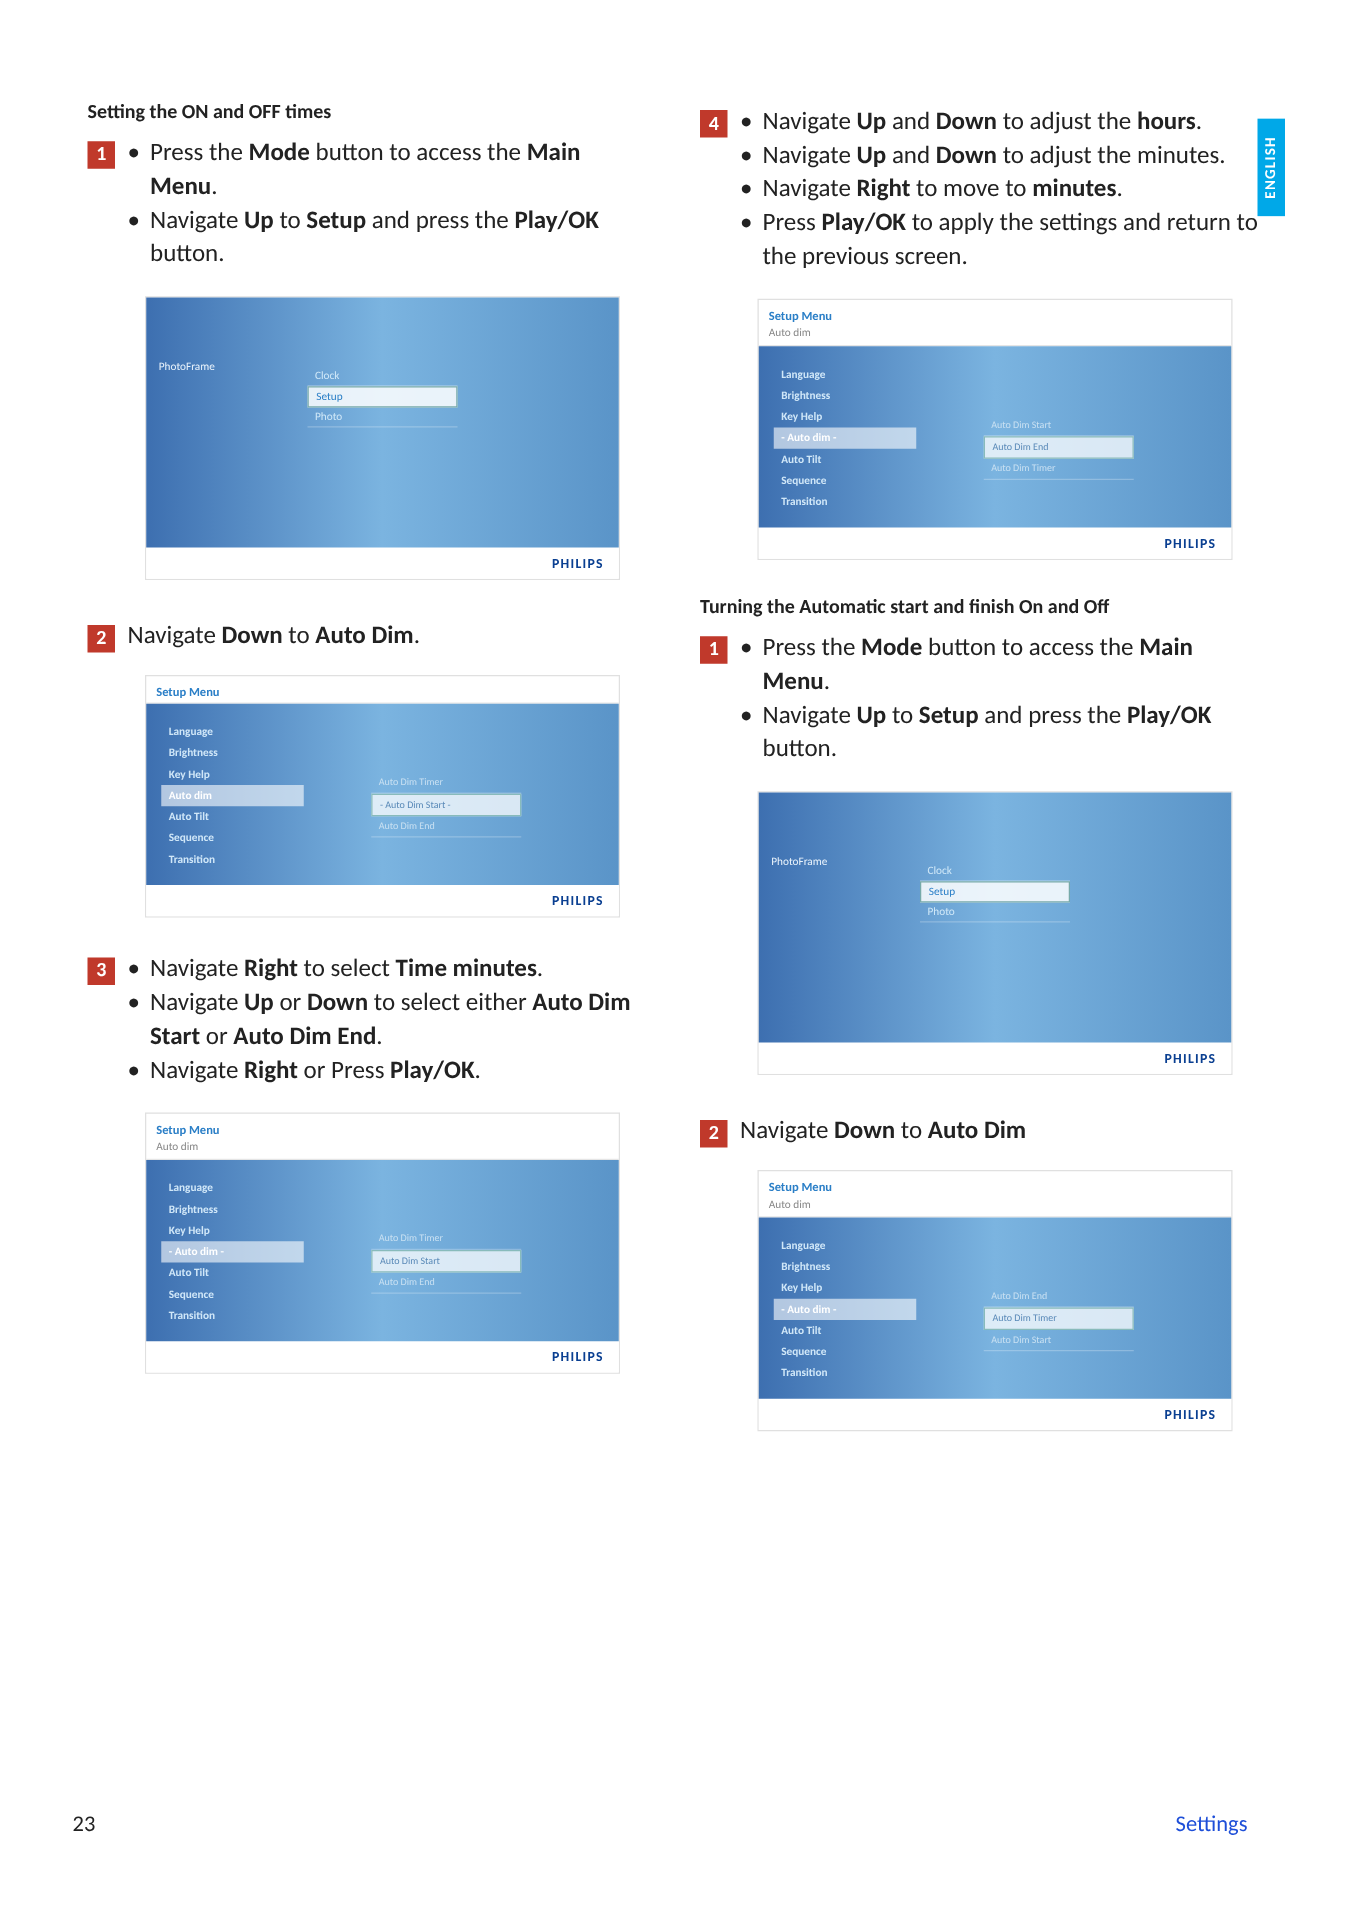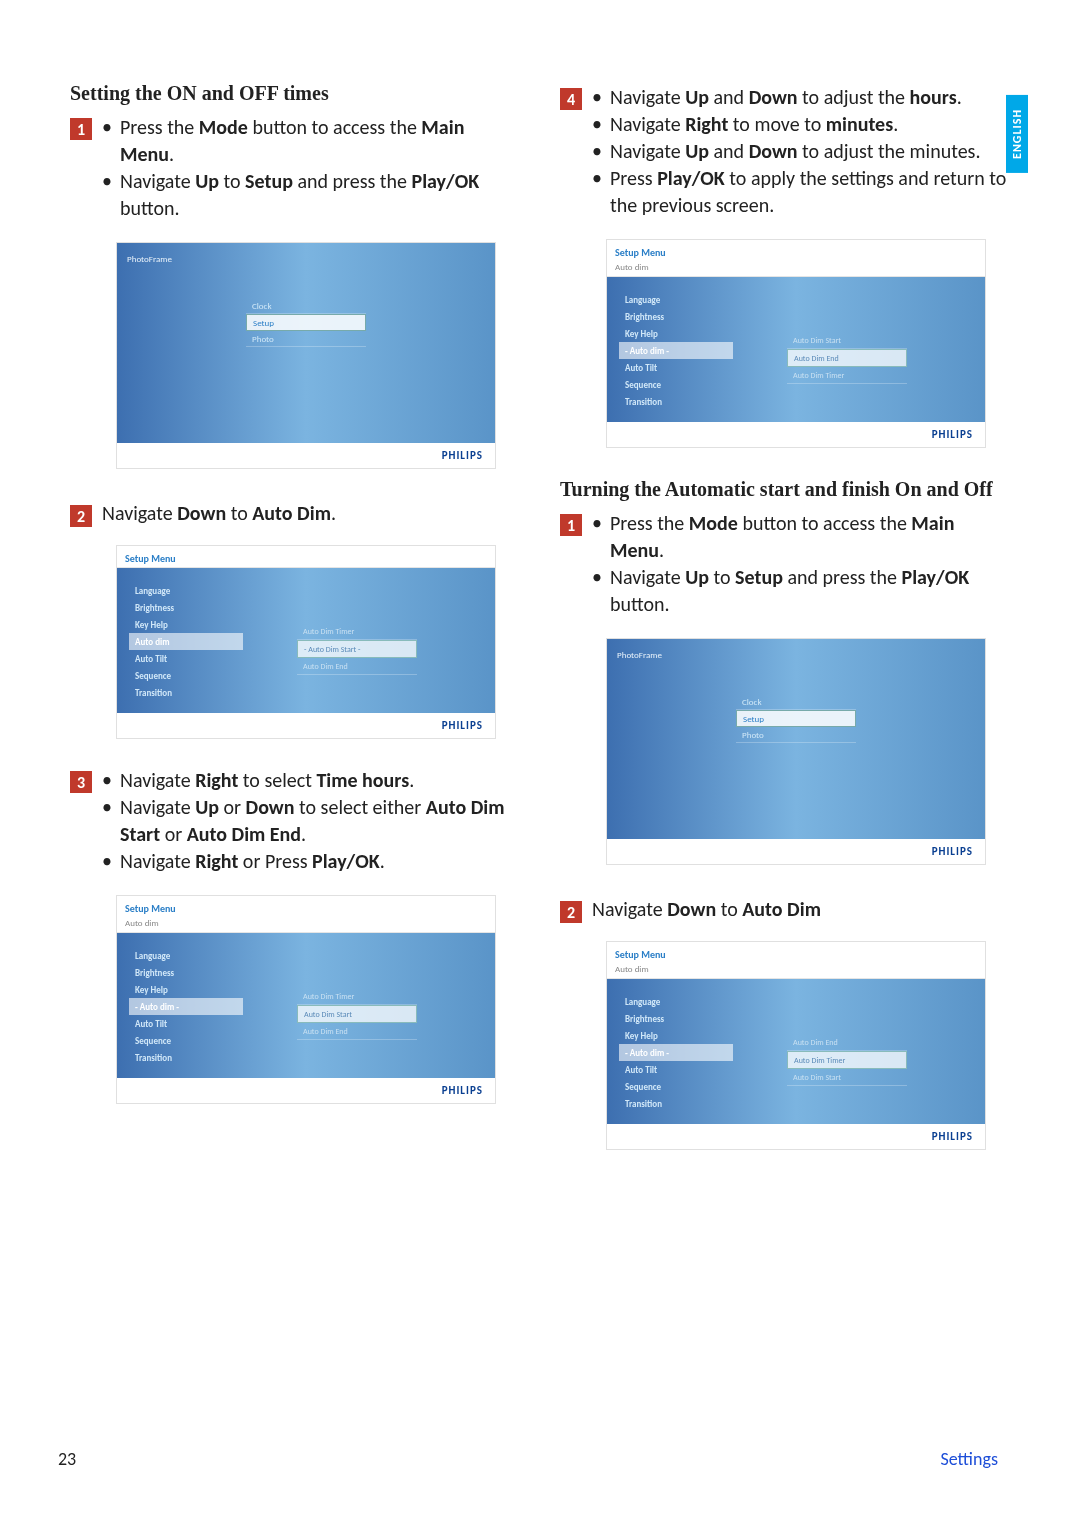--- a/index.html
+++ b/index.html
@@ -28,25 +28,24 @@
     background: #00a8e8;
     color: #fff;
     font-size: 12px;
     letter-spacing: 1px;
     padding: 14px 4px;
     writing-mode: vertical-rl;
     transform: rotate(180deg);
     font-weight: 600;
   }
   .section-title {
-    font-size: 20px;
+    font-size: 16px;
     font-weight: 700;
     margin-bottom: 4px;
     line-height: 1.3;
-    font-family: Liberation Serif, serif;
   }
   .step {
     display: flex;
     align-items: flex-start;
     gap: 10px;
     margin-bottom: 2px;
     margin-top: 4px;
   }
   .step-simple {
     display: flex;
@@ -100,20 +99,21 @@
     height: 145px;
     background: linear-gradient(90deg, #3d6fb0 0%, #7bb4e0 50%, #5a94c8 100%);
     position: relative;
   }
   .shot-body.tall { height: 200px; }
   .photoframe-label {
     color: #e8f2fb;
     font-size: 9px;
     padding: 10px;
     font-weight: 500;
+    margin-top: 40px;
   }
   .center-menu {
     position: absolute;
     top: 55px;
     left: 50%;
     transform: translateX(-50%);
     width: 120px;
   }
   .center-menu .row {
     font-size: 9px;
@@ -243,21 +243,21 @@
         </div>
       </div>
       <div class="shot-footer">
           <span class="philips-logo">PHILIPS</span>
         </div>
     </div>
 
     <div class="step" style="margin-top:10px;">
       <span class="num">3</span>
       <ul class="bullets">
-        <li>Navigate <b>Right</b> to select <b>Time hours</b>.</li>
+        <li>Navigate <b>Right</b> to select <b>Time minutes</b>.</li>
         <li>Navigate <b>Up</b> or <b>Down</b> to select either <b>Auto Dim Start</b> or <b>Auto Dim End</b>.</li>
         <li>Navigate <b>Right</b> or Press <b>Play/OK</b>.</li>
       </ul>
     </div>
 
     <div class="screenshot">
       <div class="shot-titlebar">Setup Menu</div>
       <div class="shot-subtitle">Auto dim</div>
       <div class="shot-body">
         <div class="left-list">
@@ -279,22 +279,22 @@
           <span class="philips-logo">PHILIPS</span>
         </div>
     </div>
   </div>
 
   <div class="col">
     <div class="step">
       <span class="num">4</span>
       <ul class="bullets">
         <li>Navigate <b>Up</b> and <b>Down</b> to adjust the <b>hours</b>.</li>
+        <li>Navigate <b>Up</b> and <b>Down</b> to adjust the minutes.</li>
         <li>Navigate <b>Right</b> to move to <b>minutes</b>.</li>
-        <li>Navigate <b>Up</b> and <b>Down</b> to adjust the minutes.</li>
         <li>Press <b>Play/OK</b> to apply the settings and return to the previous screen.</li>
       </ul>
     </div>
 
     <div class="screenshot">
       <div class="shot-titlebar">Setup Menu</div>
       <div class="shot-subtitle">Auto dim</div>
       <div class="shot-body">
         <div class="left-list">
           <div class="item">Language</div>

